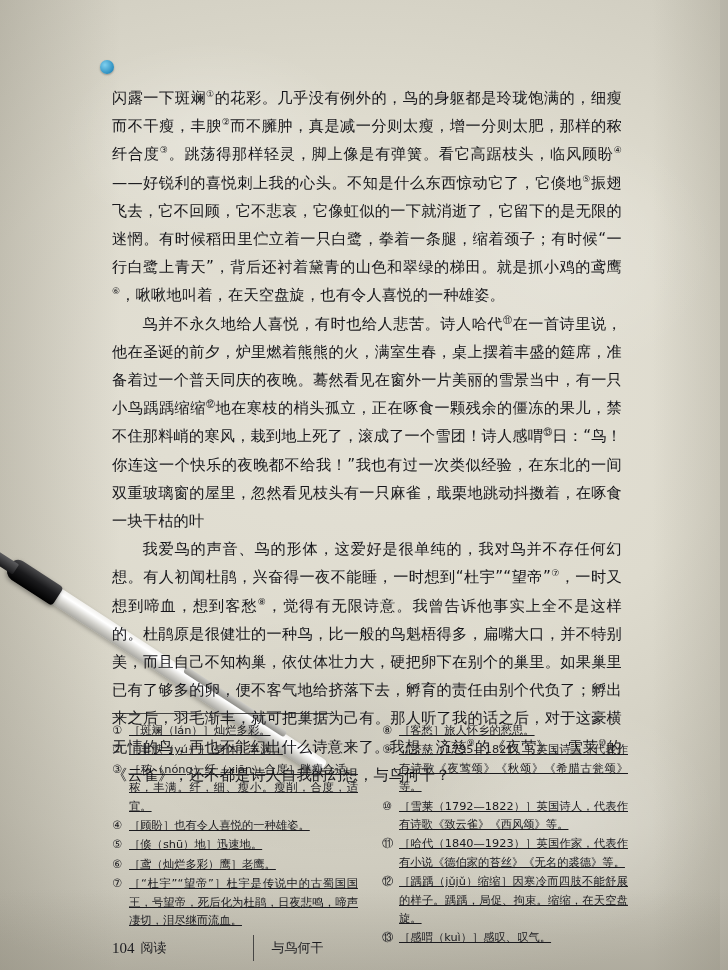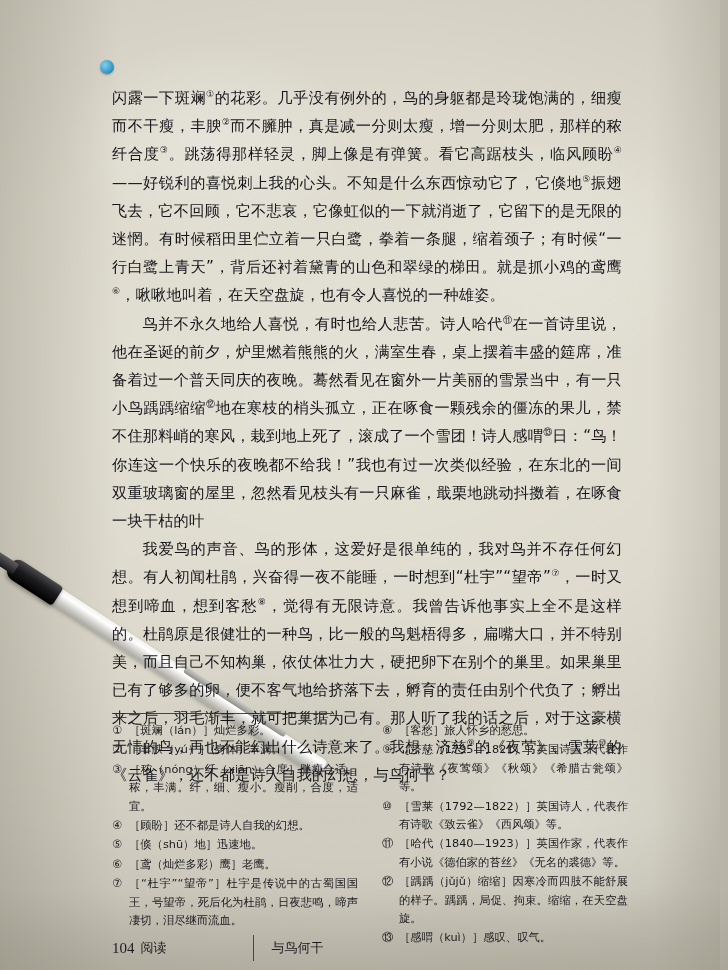--- a/index.html
+++ b/index.html
@@ -146,20 +146,21 @@
     margin-bottom: 1px;
   }
   #footnotes .fn .num {
     width: 17px;
     flex: 0 0 17px;
   }
   #footnotes .fn .txt {
     flex: 1 1 auto;
     text-align: justify;
     text-justify: inter-character;
+    text-decoration: underline;
   }
 
   
   #footer {
     position: absolute;
     left: 112px;
     top: 935px;
     width: 516px;
     display: flex;
     align-items: center;
@@ -221,21 +222,21 @@
       <div class="fn">
         <span class="num">②</span>
         <span class="txt">［丰腴（yú）］(身体）丰满。</span>
       </div>
       <div class="fn">
         <span class="num">③</span>
         <span class="txt">［秾（nóng）纤（xiān）合度］胖瘦合适。秾，丰满。纤，细、瘦小。瘦削，合度，适宜。</span>
       </div>
       <div class="fn">
         <span class="num">④</span>
-        <span class="txt">［顾盼］还不都是诗人自我的幻想。</span>
+        <span class="txt">［顾盼］也有令人喜悦的一种雄姿。</span>
       </div>
       <div class="fn">
         <span class="num">⑤</span>
         <span class="txt">［倏（shū）地］迅速地。</span>
       </div>
       <div class="fn">
         <span class="num">⑥</span>
         <span class="txt">［鸢（灿烂多彩）鹰］老鹰。</span>
       </div>
       <div class="fn">

